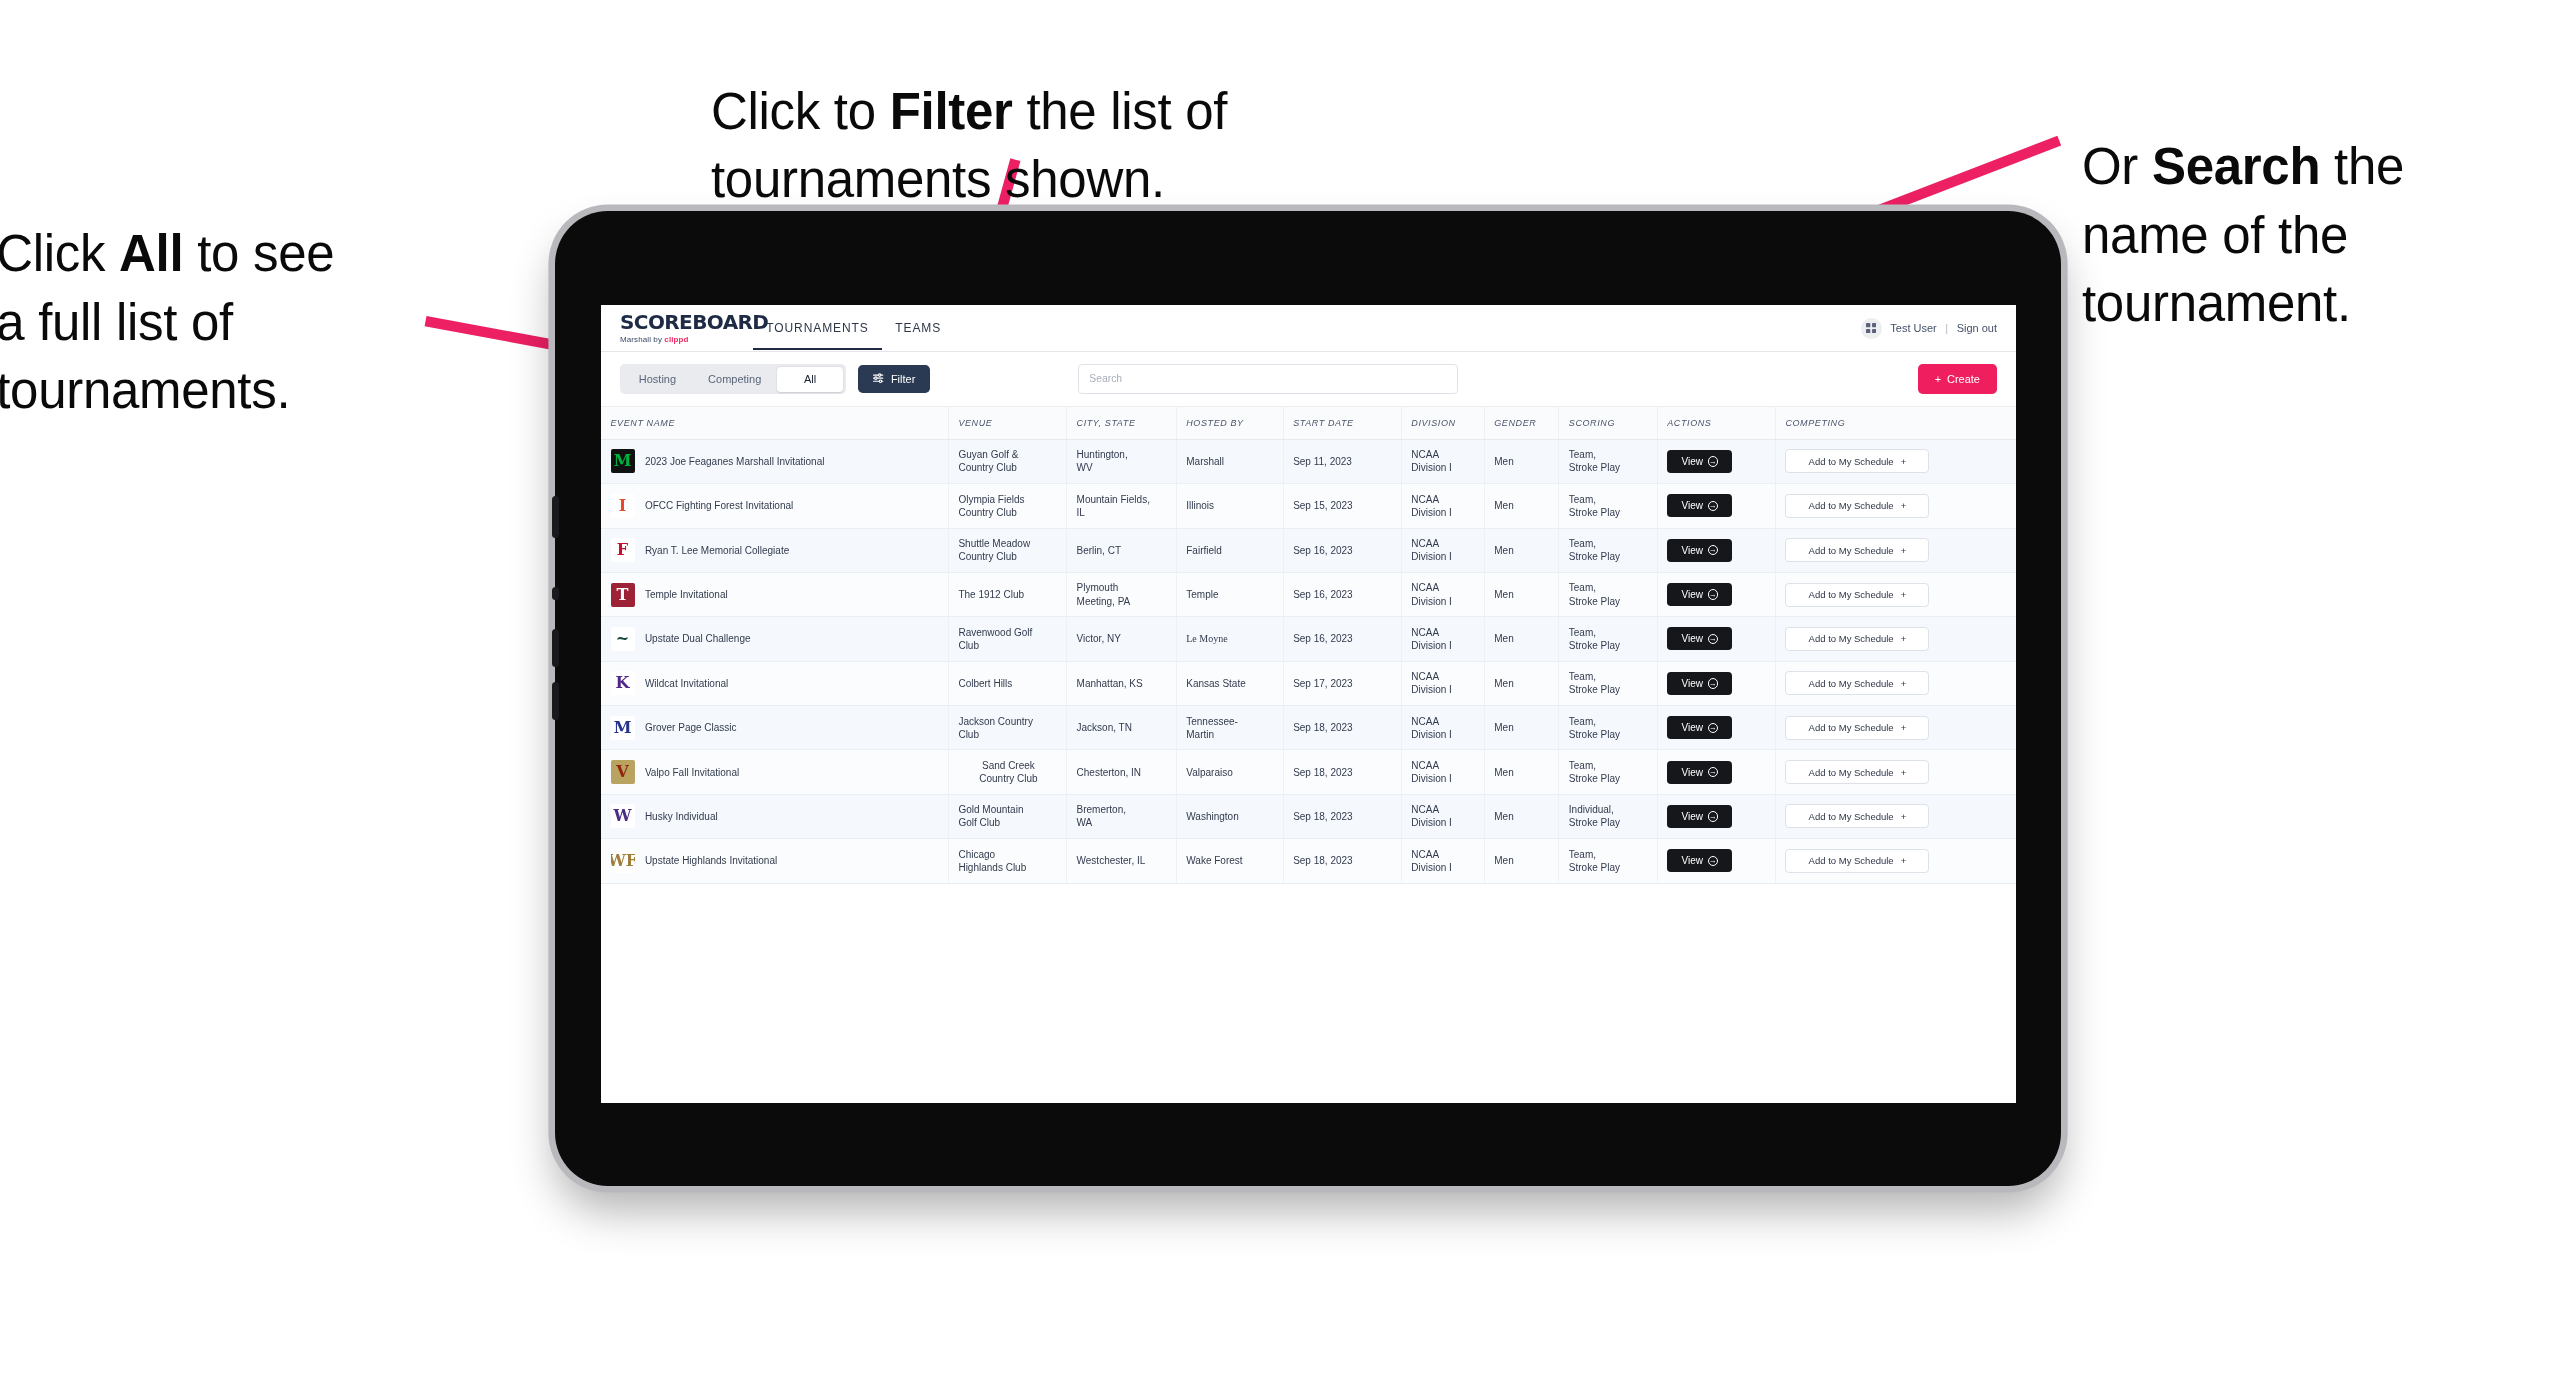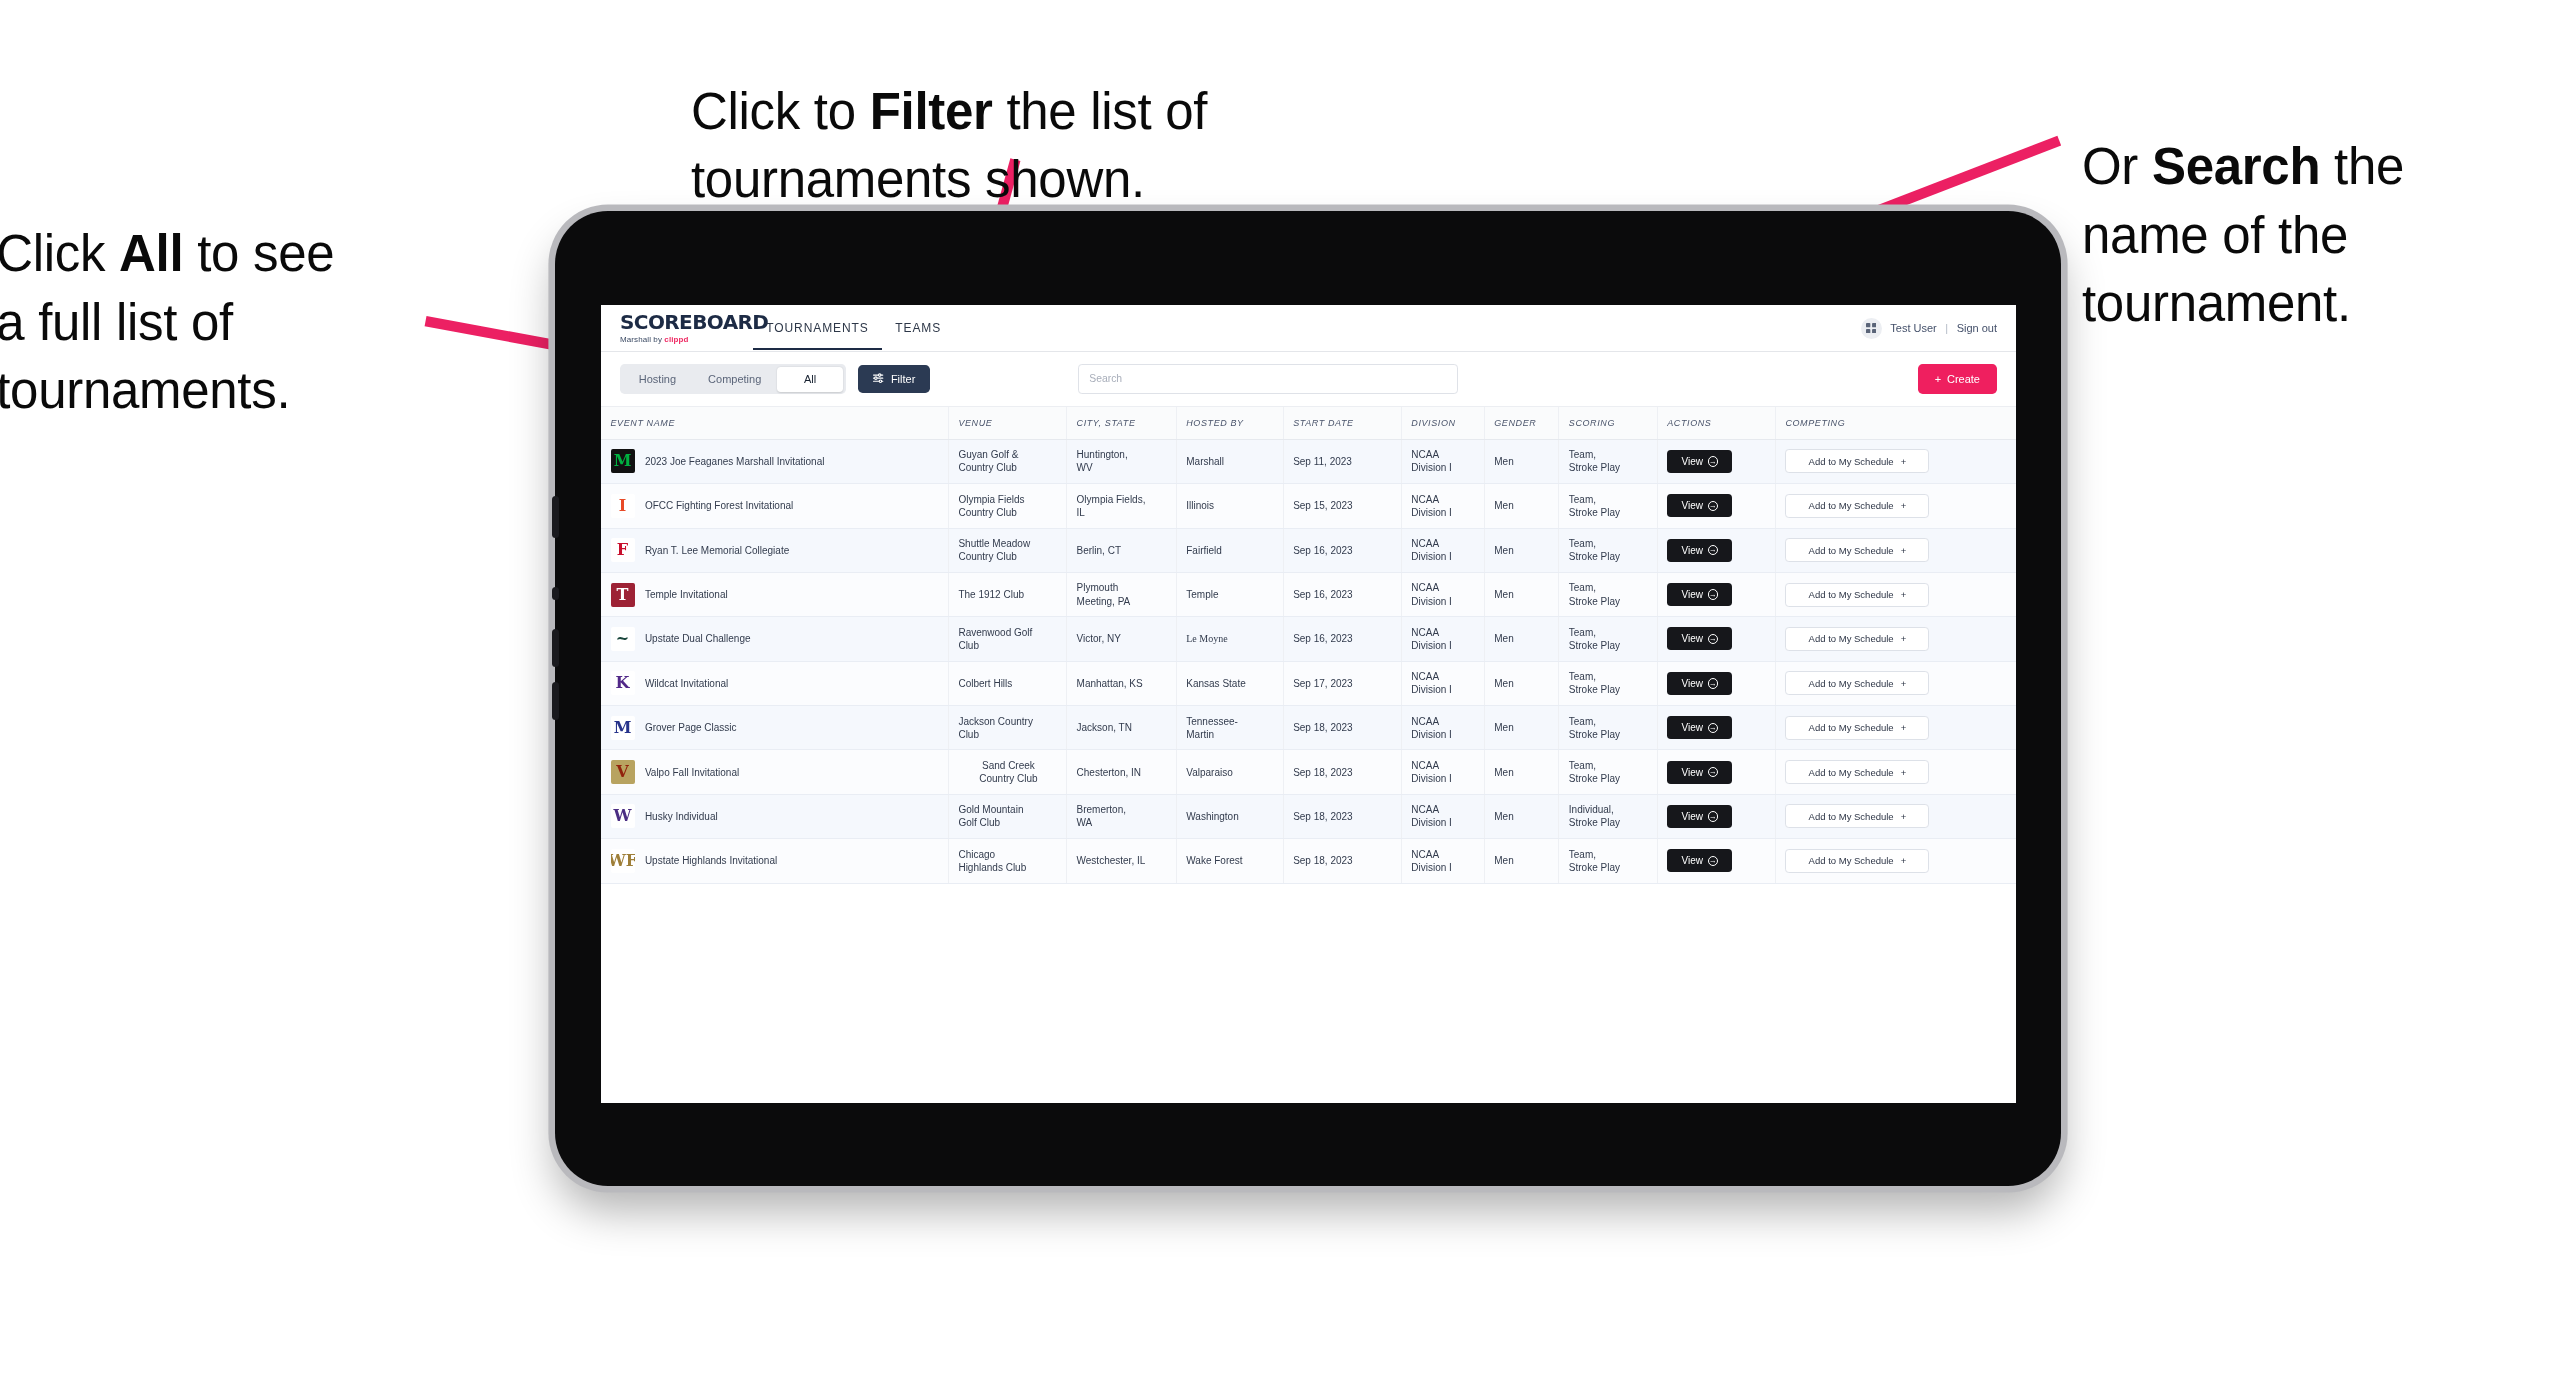--- a/index.html
+++ b/index.html
@@ -16,21 +16,21 @@
     position: absolute;
     color: #0a0a0a;
     font-size: 51px;
     line-height: 1.34;
     font-weight: 400;
     letter-spacing: -0.3px;
     white-space: pre-line;
   }
   .annot b { font-weight: 700; }
   #annot-all      { left: -3.8px;  top: 152px; width: 446px; }
-  #annot-filter   { left: 691px; top: 9.5px;  width: 703px; }
+  #annot-filter   { left: 711px; top: 9.5px;  width: 703px; }
   #annot-search   { left: 2082px;top: 65px;  width: 446px; }
 
   .arrow-layer {
     position: absolute; left: 0; top: 0;
     width: 2576px; height: 1386px;
     pointer-events: none;
   }
 
   
   #tablet {
@@ -347,21 +347,21 @@
             </tr>
             <tr>
               <td>
                 <div class="evt-cell">
                   <div class="logo" style="background: rgb(255, 255, 255); color: rgb(232, 74, 39);">I</div>
                   <span>OFCC Fighting Forest Invitational</span>
                 </div>
               </td>
               <td style="white-space: pre-line;">Olympia Fields
 Country Club</td>
-              <td style="white-space: pre-line;">Olympia Fields,
+              <td style="white-space: pre-line;">Mountain Fields,
 IL</td>
               <td style="white-space: pre-line;">Illinois</td>
               <td style="white-space: pre-line;">Sep 15, 2023</td>
               <td style="white-space: pre-line;">NCAA
 Division I</td>
               <td style="white-space: pre-line;">Men</td>
               <td style="white-space: pre-line;">Team,
 Stroke Play</td>
               <td>
                 <button class="view-btn">

